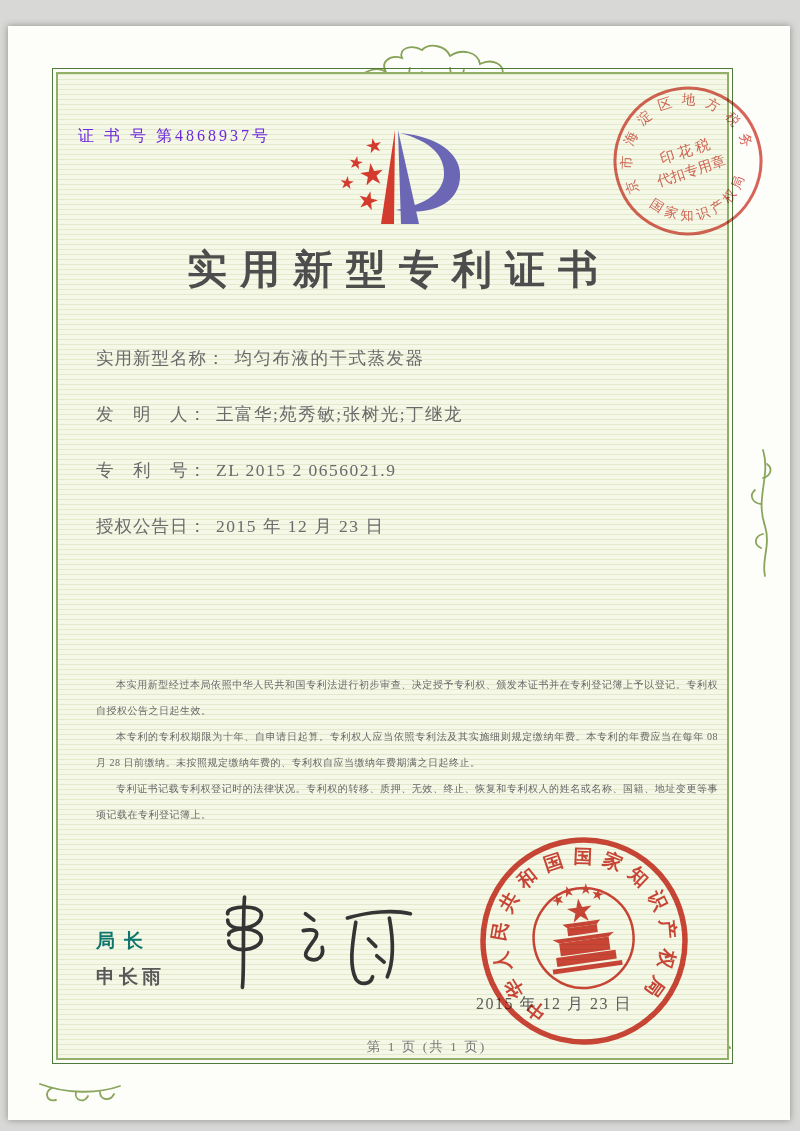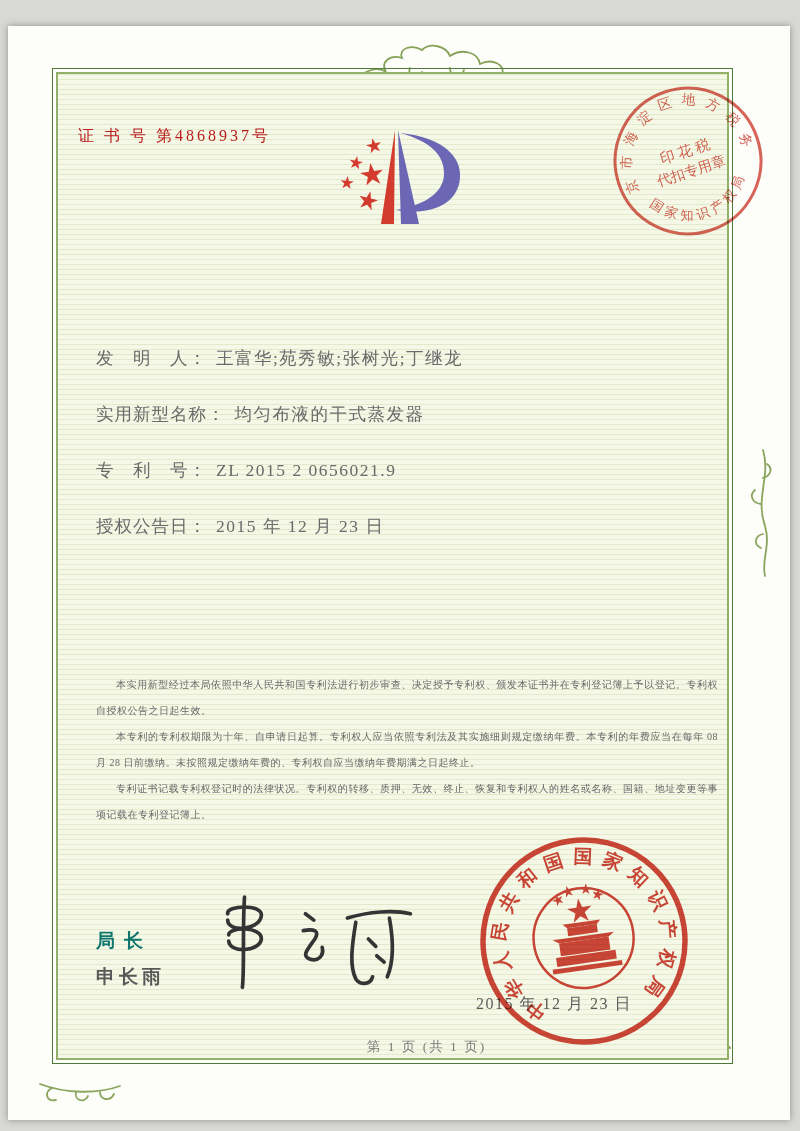--- a/index.html
+++ b/index.html
@@ -22,21 +22,21 @@
     width:100%; height:100%;
     border:2.5px solid #93b069;
     background-color:#f5f8e6;
     background-image:repeating-linear-gradient(180deg,
       rgba(150,176,100,0.20) 0px, rgba(150,176,100,0.20) 1px,
       rgba(255,255,255,0) 1px, rgba(255,255,255,0) 5px);
   }
   .ornament { position:absolute; pointer-events:none; }
   .cert-no {
     position:absolute; left:70px; top:100px;
-    font-size:16px; letter-spacing:3px; color:#b91c1c;
+    font-size:16px; letter-spacing:3px; color:#6d28d9;
   }
   .logo { position:absolute; left:324px; top:94px; width:150px; height:116px; }
   .tax-stamp { position:absolute; left:594px; top:49px; width:172px; height:172px;
     mix-blend-mode:multiply; opacity:0.85; }
   .title {
     position:absolute; left:44px; top:216px; width:681px;
     text-align:center; font-size:40px; font-weight:700;
     letter-spacing:13px; text-indent:13px; color:#4d4d4d;
   }
   .fields { position:absolute; left:88px; top:318px; width:620px; }
@@ -143,27 +143,28 @@
         <textPath href="#taxTop" startOffset="50%" text-anchor="middle">北京市海淀区地方税务局</textPath>
       </text>
       <text font-size="13" letter-spacing="4">
         <textPath href="#taxBottom" startOffset="50%" text-anchor="middle">国家知识产权局</textPath>
       </text>
       <text x="85" y="80" text-anchor="middle" font-size="14.5">印 花 税</text>
       <text x="85" y="100" text-anchor="middle" font-size="14">代扣专用章</text>
     </g>
   </svg>
 
+  <div class="title">实用新型专利证书</div>
 
   <div class="fields">
     <div class="field-row">
+      <span class="field-label">实用新型名称：</span><span class="field-value">均匀布液的干式蒸发器</span>
+    </div>
+    <div class="field-row">
       <span class="field-label">发　明　人：</span><span class="field-value">王富华;苑秀敏;张树光;丁继龙</span>
-    </div>
-    <div class="field-row">
-      <span class="field-label">实用新型名称：</span><span class="field-value">均匀布液的干式蒸发器</span>
     </div>
     <div class="field-row">
       <span class="field-label">专　利　号：</span><span class="field-value">ZL 2015 2 0656021.9</span>
     </div>
     <div class="field-row">
       <span class="field-label">授权公告日：</span><span class="field-value">2015 年 12 月 23 日</span>
     </div>
   </div>
 
   <div class="body-text">

